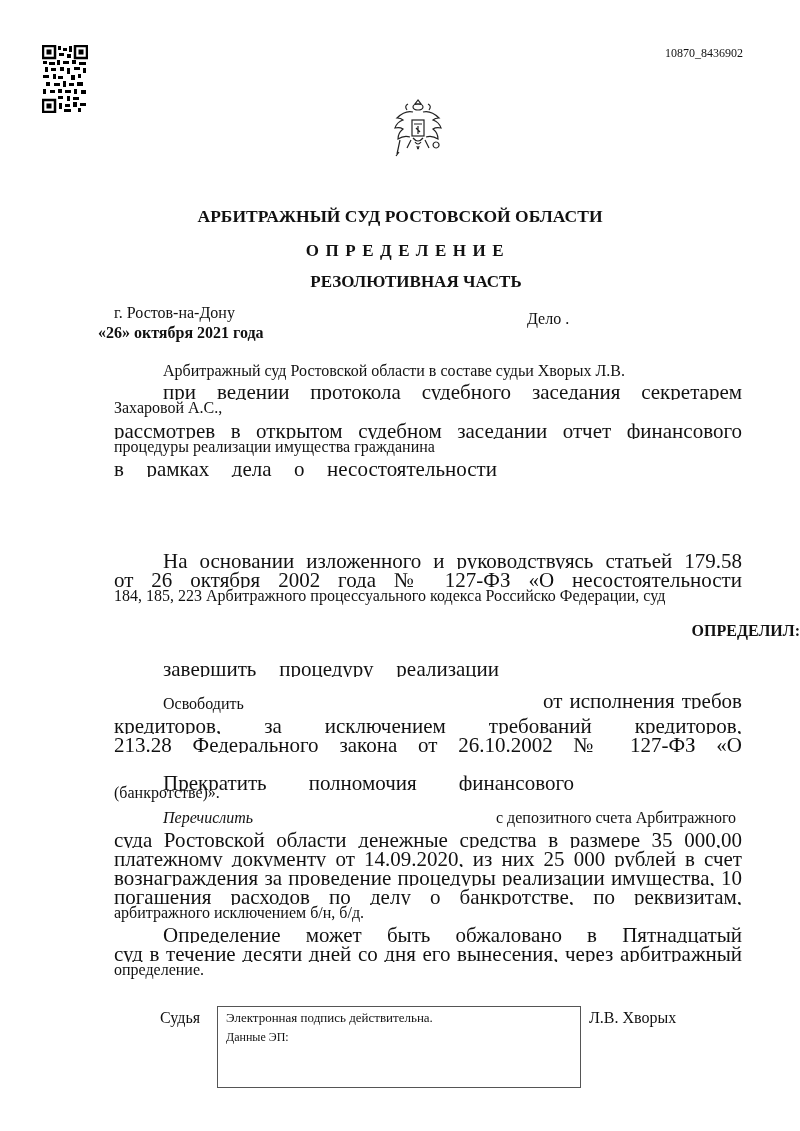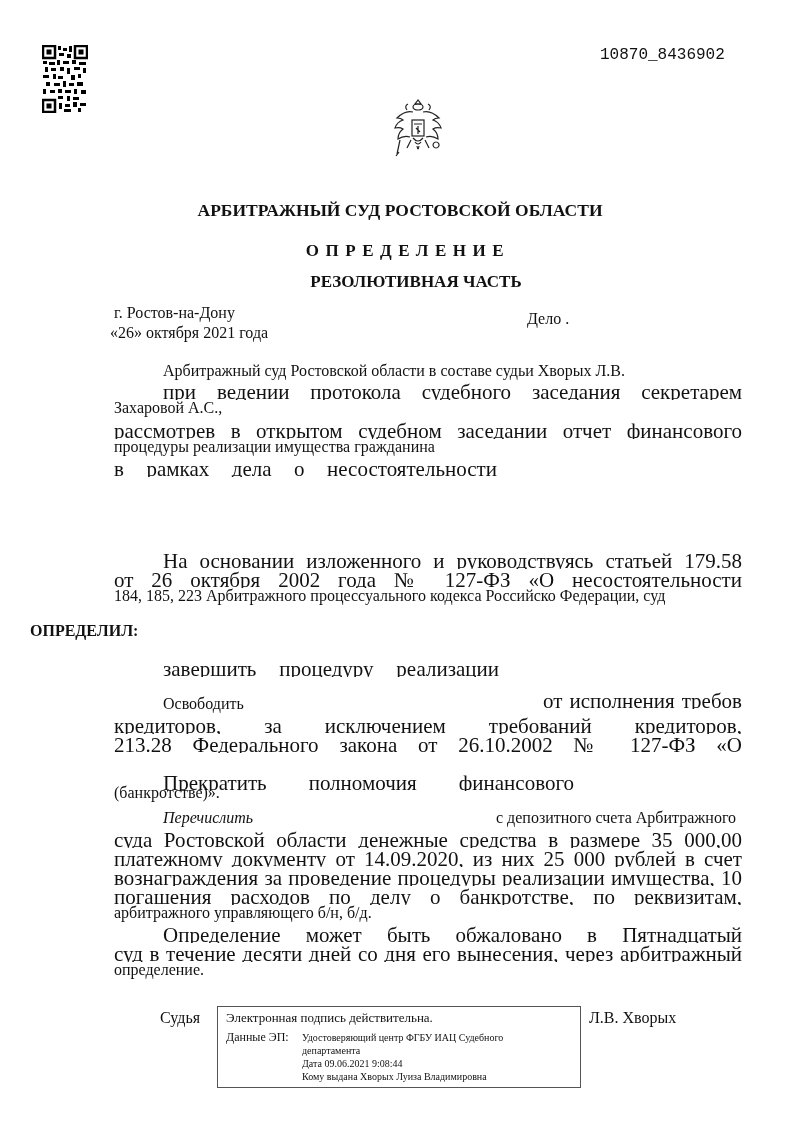--- a/index.html
+++ b/index.html
@@ -1,22 +1,22 @@
 <!DOCTYPE html>
 <html><head>
   <meta charset="utf-8">
   <style>
     html, body { margin: 0; padding: 0; background: #ffffff; }
     body { width: 800px; height: 1131px; position: relative; overflow: hidden;
            font-family: "Liberation Serif", "DejaVu Serif", serif; color: #111; }
     .abs { position: absolute; }
     .qr { left: 42px; top: 45px; width: 46px; height: 68px; }
-    .doc-id { left: 600px; top: 46px; width: 143px; text-align: left; font-size: 16px; font-family: Liberation Mono, monospace; }
+    .doc-id { left: 600px; top: 46px; width: 143px; text-align: right; font-size: 12px; }
     .emblem { left: 393px; top: 96px; width: 50px; height: 66px; }
-    .court-title { left: 0; width: 800px; top: 200px; text-align: center; font-weight: bold; font-size: 17.5px; }
+    .court-title { left: 0; width: 800px; top: 206px; text-align: center; font-weight: bold; font-size: 17.5px; }
     .doc-type { left: 0; width: 800px; top: 241px; text-align: center; font-weight: bold; font-size: 17px; letter-spacing: 6.5px; padding-left: 8px; }
     .doc-sub { left: 0; width: 800px; top: 272px; text-align: center; font-weight: bold; font-size: 17px; padding-left: 16px;}
     .line { position: absolute; font-size: 16px; white-space: nowrap; }
     .just { position: absolute; left: 114px; width: 628px; font-size: 21px; text-align: justify; text-align-last: justify; white-space: nowrap; }
     .sig-box { left: 217px; top: 1006px; width: 364px; height: 82px; border: 1.5px solid #555; box-sizing: border-box; padding-left: 44px; }
     .sig-valid { left: 8px; top: 3px; font-size: 13px; position: absolute; white-space: nowrap; }
     .sig-label { left: 8px; top: 23px; font-size: 12px; position: absolute; white-space: nowrap; }
     .sig-data { left: 84px; top: 24px; font-size: 10px; line-height: 13px; position: absolute; }
     .sig-data div { white-space: nowrap; }
   </style>
@@ -95,60 +95,54 @@
     </g>
   </svg>
 </div>
 
 <div class="abs court-title">АРБИТРАЖНЫЙ СУД РОСТОВСКОЙ ОБЛАСТИ</div>
 <div class="abs doc-type">ОПРЕДЕЛЕНИЕ</div>
 <div class="abs doc-sub">РЕЗОЛЮТИВНАЯ ЧАСТЬ</div>
 
 <div class="line" style="left:114px; top:304px;">г. Ростов-на-Дону</div>
 <div class="line" style="left:527px; top:310px;text-align:right;">Дело .</div>
-<div class="line" style="left:110px; top:324px;">«26» октября 2021 года</div>
+<div class="line" style="left:98px; top:324px;font-weight:bold;">«26» октября 2021 года</div>
 
 <div class="line" style="left:163px; top:362px;">Арбитражный суд Ростовской области в составе  судьи Хворых Л.В.</div>
 <div class="just" style="left: 163px; width: 579px; top: 380px; white-space: normal; height: 20px; overflow: hidden;">при ведении протокола судебного заседания секретарем судебного заседания</div>
 <div class="line" style="left:114px; top:399px;">Захаровой А.С.,</div>
 <div class="just" style="top: 419px; white-space: normal; height: 20px; overflow: hidden;">рассмотрев в открытом судебном заседании отчет финансового управляющего о ходе</div>
 <div class="line" style="left:114px; top:438px;">процедуры реализации имущества гражданина</div>
 <div class="just" style="width: 383px; top: 457px; white-space: normal; height: 20px; overflow: hidden;">в рамках дела о несостоятельности (банкротстве)</div>
 
 <div class="just" style="left: 163px; width: 579px; top: 549px; white-space: normal; height: 20px; overflow: hidden;">На основании изложенного и руководствуясь статьей 179.58 Федерального за  она</div>
 <div class="just" style="top: 568px; white-space: normal; height: 20px; overflow: hidden;">от 26 октября 2002 года № 127-ФЗ «О несостоятельности (банкротстве)», статьями  76,</div>
 <div class="line" style="left:114px; top:587px;">184, 185, 223 Арбитражного процессуального кодекса Российско  Федерации, суд</div>
 
-<div class="line" style="left:0; width:800px; text-align:left; top:622px; font-weight:bold; padding-left:30px; box-sizing:border-box;">ОПРЕДЕЛИЛ:</div>
+<div class="line" style="left:0; width:800px; text-align:right; top:622px; font-weight:bold; padding-left:30px; box-sizing:border-box;">ОПРЕДЕЛИЛ:</div>
 
 <div class="just" style="left: 163px; width: 336px; top: 657px; white-space: normal; height: 20px; overflow: hidden;">завершить процедуру реализации имущества</div>
 
 <div class="line" style="left:163px; top:695px;">Освободить</div>
 <div class="just" style="left: 543px; width: 199px; top: 689px; white-space: normal; height: 20px; overflow: hidden; text-decoration: underline;">от исполнения требов  ий</div>
 <div class="just" style="top: 714px; white-space: normal; height: 20px; overflow: hidden;">кредиторов, за исключением требований кредиторов, предусмотренных пунктом 5 статьи</div>
 <div class="just" style="top: 733px; white-space: normal; height: 20px; overflow: hidden;">213.28 Федерального закона от 26.10.2002 № 127-ФЗ «О несостоятельности</div>
 <div class="line" style="left:114px; top:784px;">(банкротстве)».</div>
 <div class="just" style="left: 163px; width: 411px; top: 771px; white-space: normal; height: 20px; overflow: hidden;">Прекратить полномочия финансового управляющего</div>
 
 <div class="line" style="left:163px; top:809px;font-style:italic;">Перечислить</div>
 <div class="line" style="left:496px; top:809px;">с депозитного счета Арбитражного</div>
 <div class="just" style="top: 828px; white-space: normal; height: 20px; overflow: hidden;">суда Ростовской области денежные средства в размере 35 000,00 рублей, внесенные по</div>
 <div class="just" style="top: 847px; white-space: normal; height: 20px; overflow: hidden;">платежному документу от  14.09.2020, из них 25 000 рублей в счет выплаты</div>
 <div class="just" style="top: 866px; white-space: normal; height: 20px; overflow: hidden;">вознаграждения за проведение процедуры реализации имущества, 10 000 рублей в счет</div>
 <div class="just" style="top: 885px; white-space: normal; height: 20px; overflow: hidden;">погашения расходов по делу о банкротстве, по реквизитам, указанным в заявлении</div>
-<div class="line" style="left:114px; top:904px;">арбитражного управляющего б/н, б/д.</div>
+<div class="line" style="left:114px; top:904px;">арбитражного исключением б/н, б/д.</div>
 
 <div class="just" style="left: 163px; width: 579px; top: 923px; white-space: normal; height: 20px; overflow: hidden;">Определение может быть обжаловано в Пятнадцатый арбитражный апелляционный</div>
 <div class="just" style="top: 942px; white-space: normal; height: 20px; overflow: hidden;">суд в течение десяти дней со дня его вынесения, через арбитражный суд, принявший</div>
 <div class="line" style="left:114px; top:961px;">определение.</div>
 
 <div class="line" style="left:160px; top:1009px;">Судья</div>
 <div class="abs sig-box">
   <div class="sig-valid">Электронная подпись действительна.</div>
   <div class="sig-label">Данные ЭП:</div>
-  <div class="sig-data">
-    <div>Удостоверяющий центр ФГБУ ИАЦ Судебного</div>
-    <div>департамента</div>
-    <div>Дата 09.06.2021 9:08:44</div>
-    <div>Кому выдана Хворых Луиза Владимировна</div>
-  </div>
 </div>
 <div class="line" style="left:589px; top:1009px;">Л.В. Хворых</div>
 
 </body></html>

